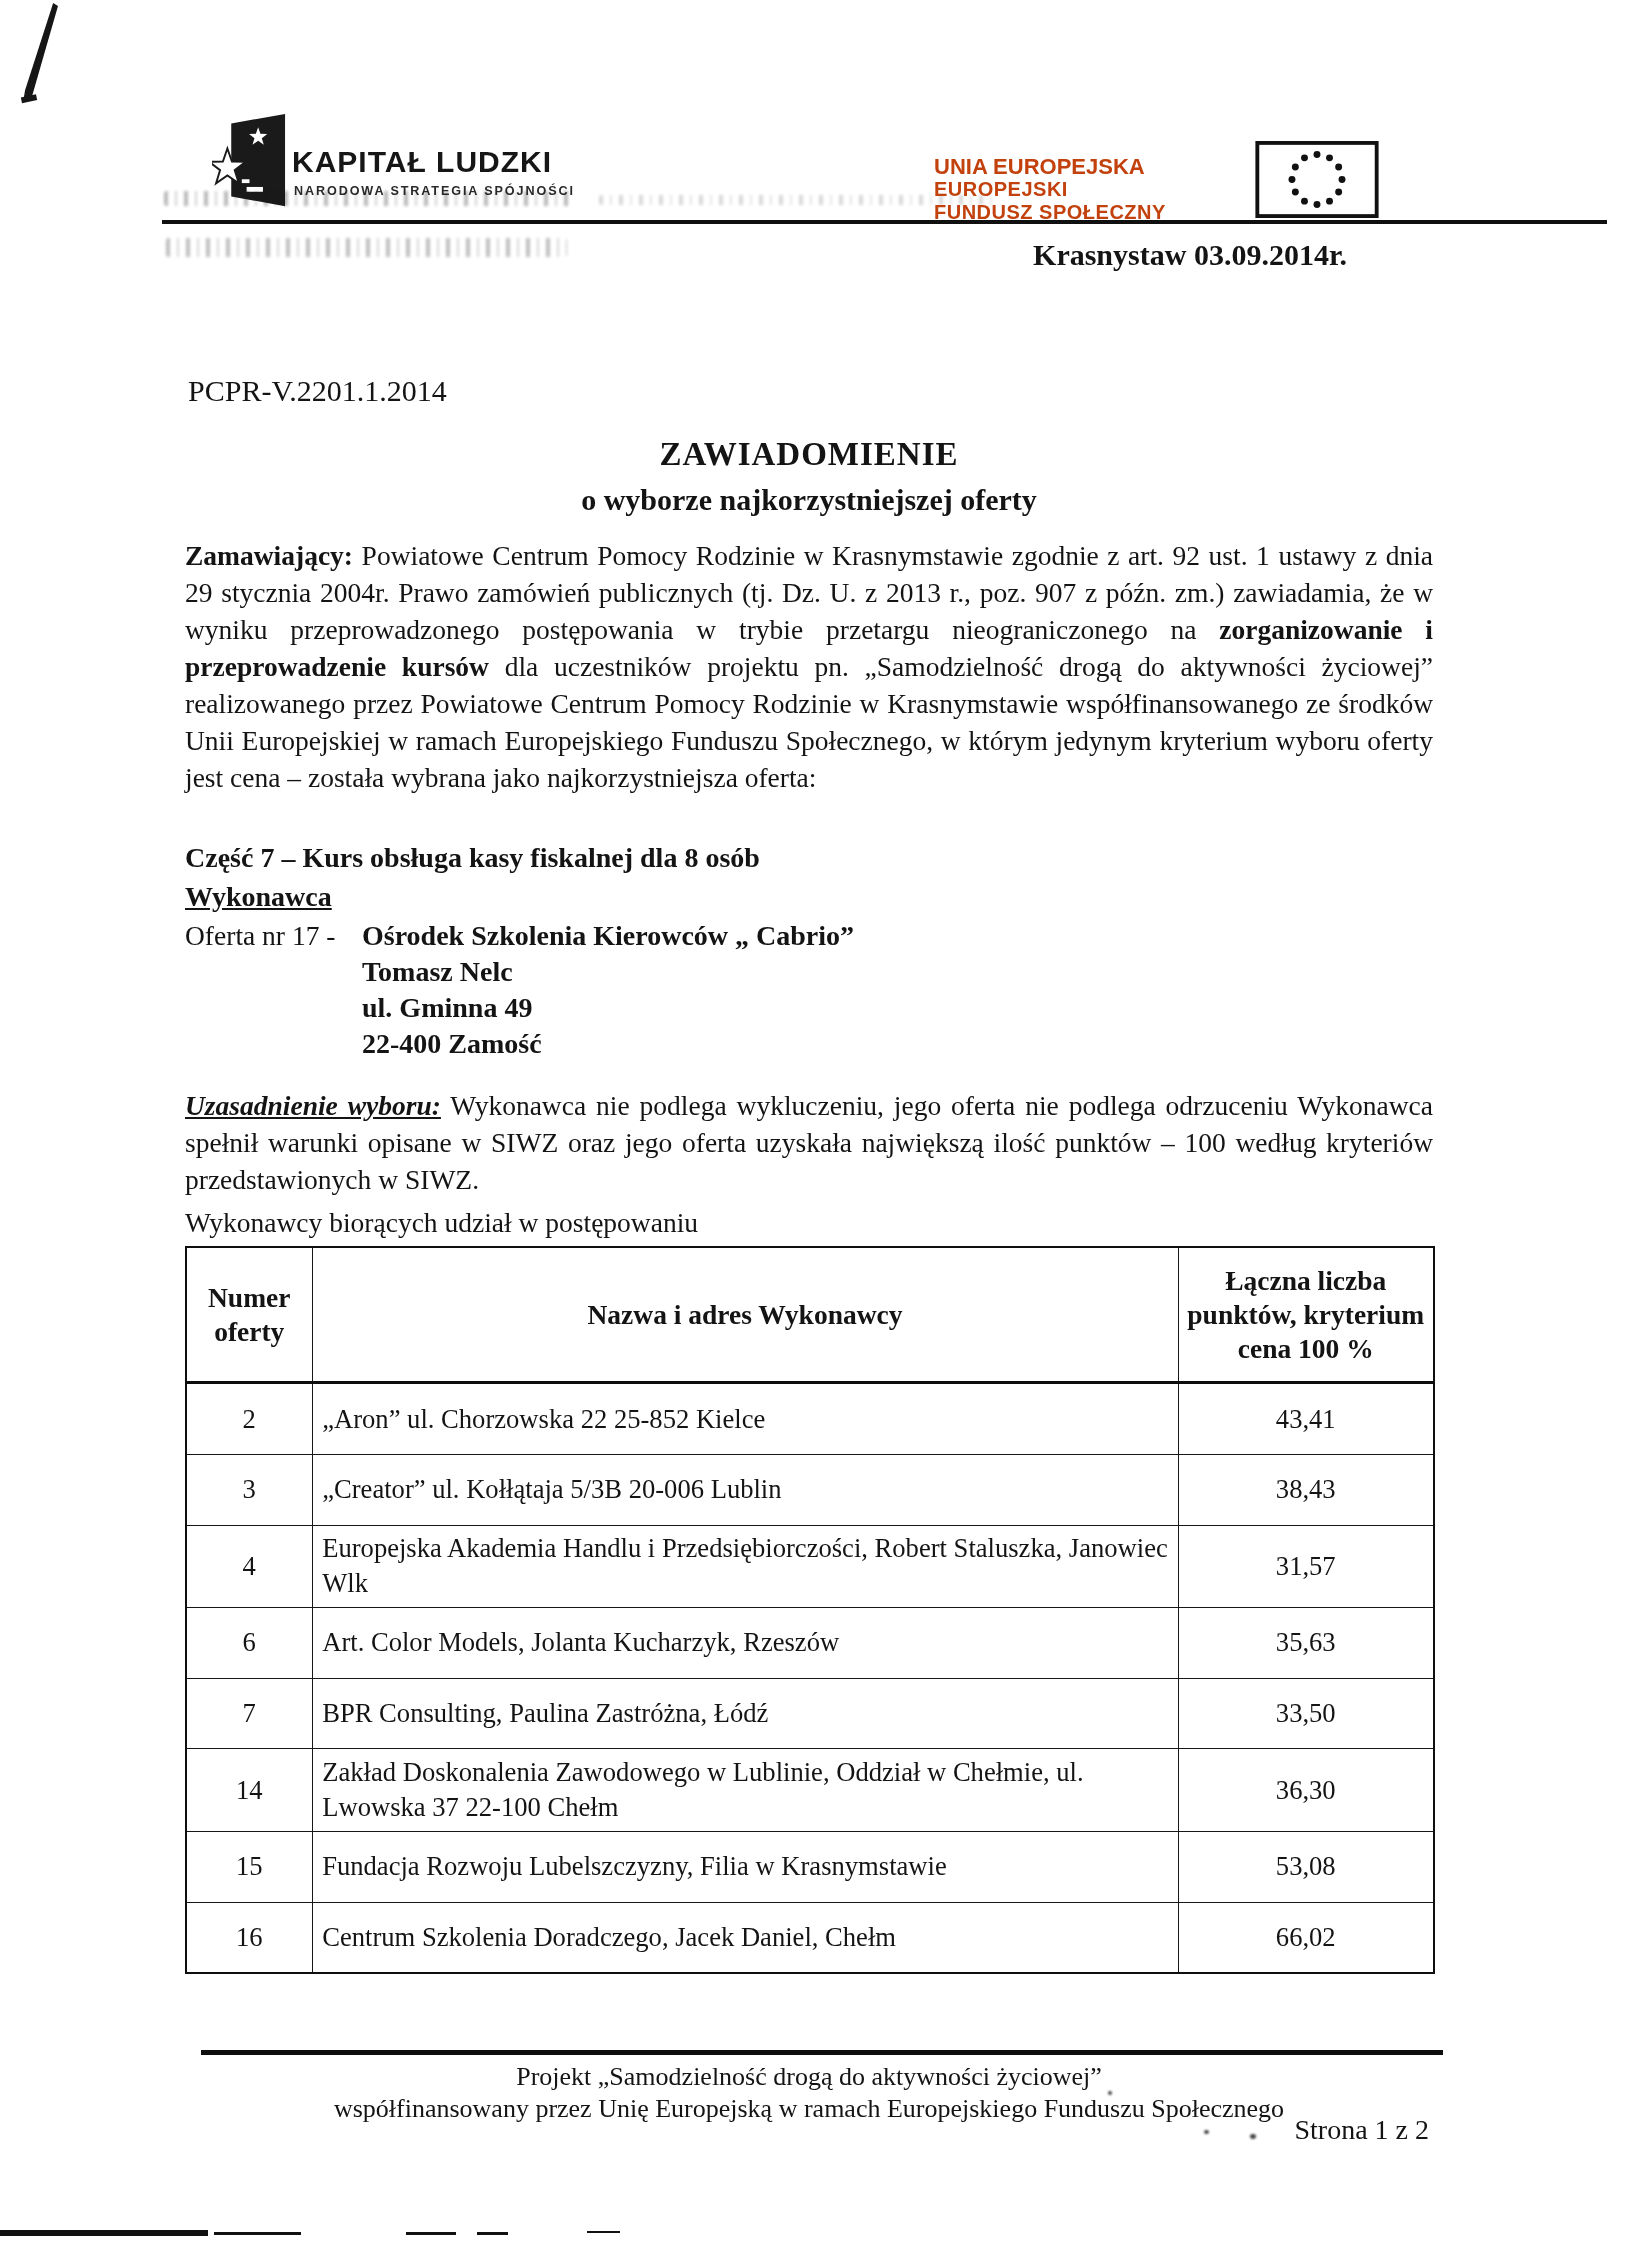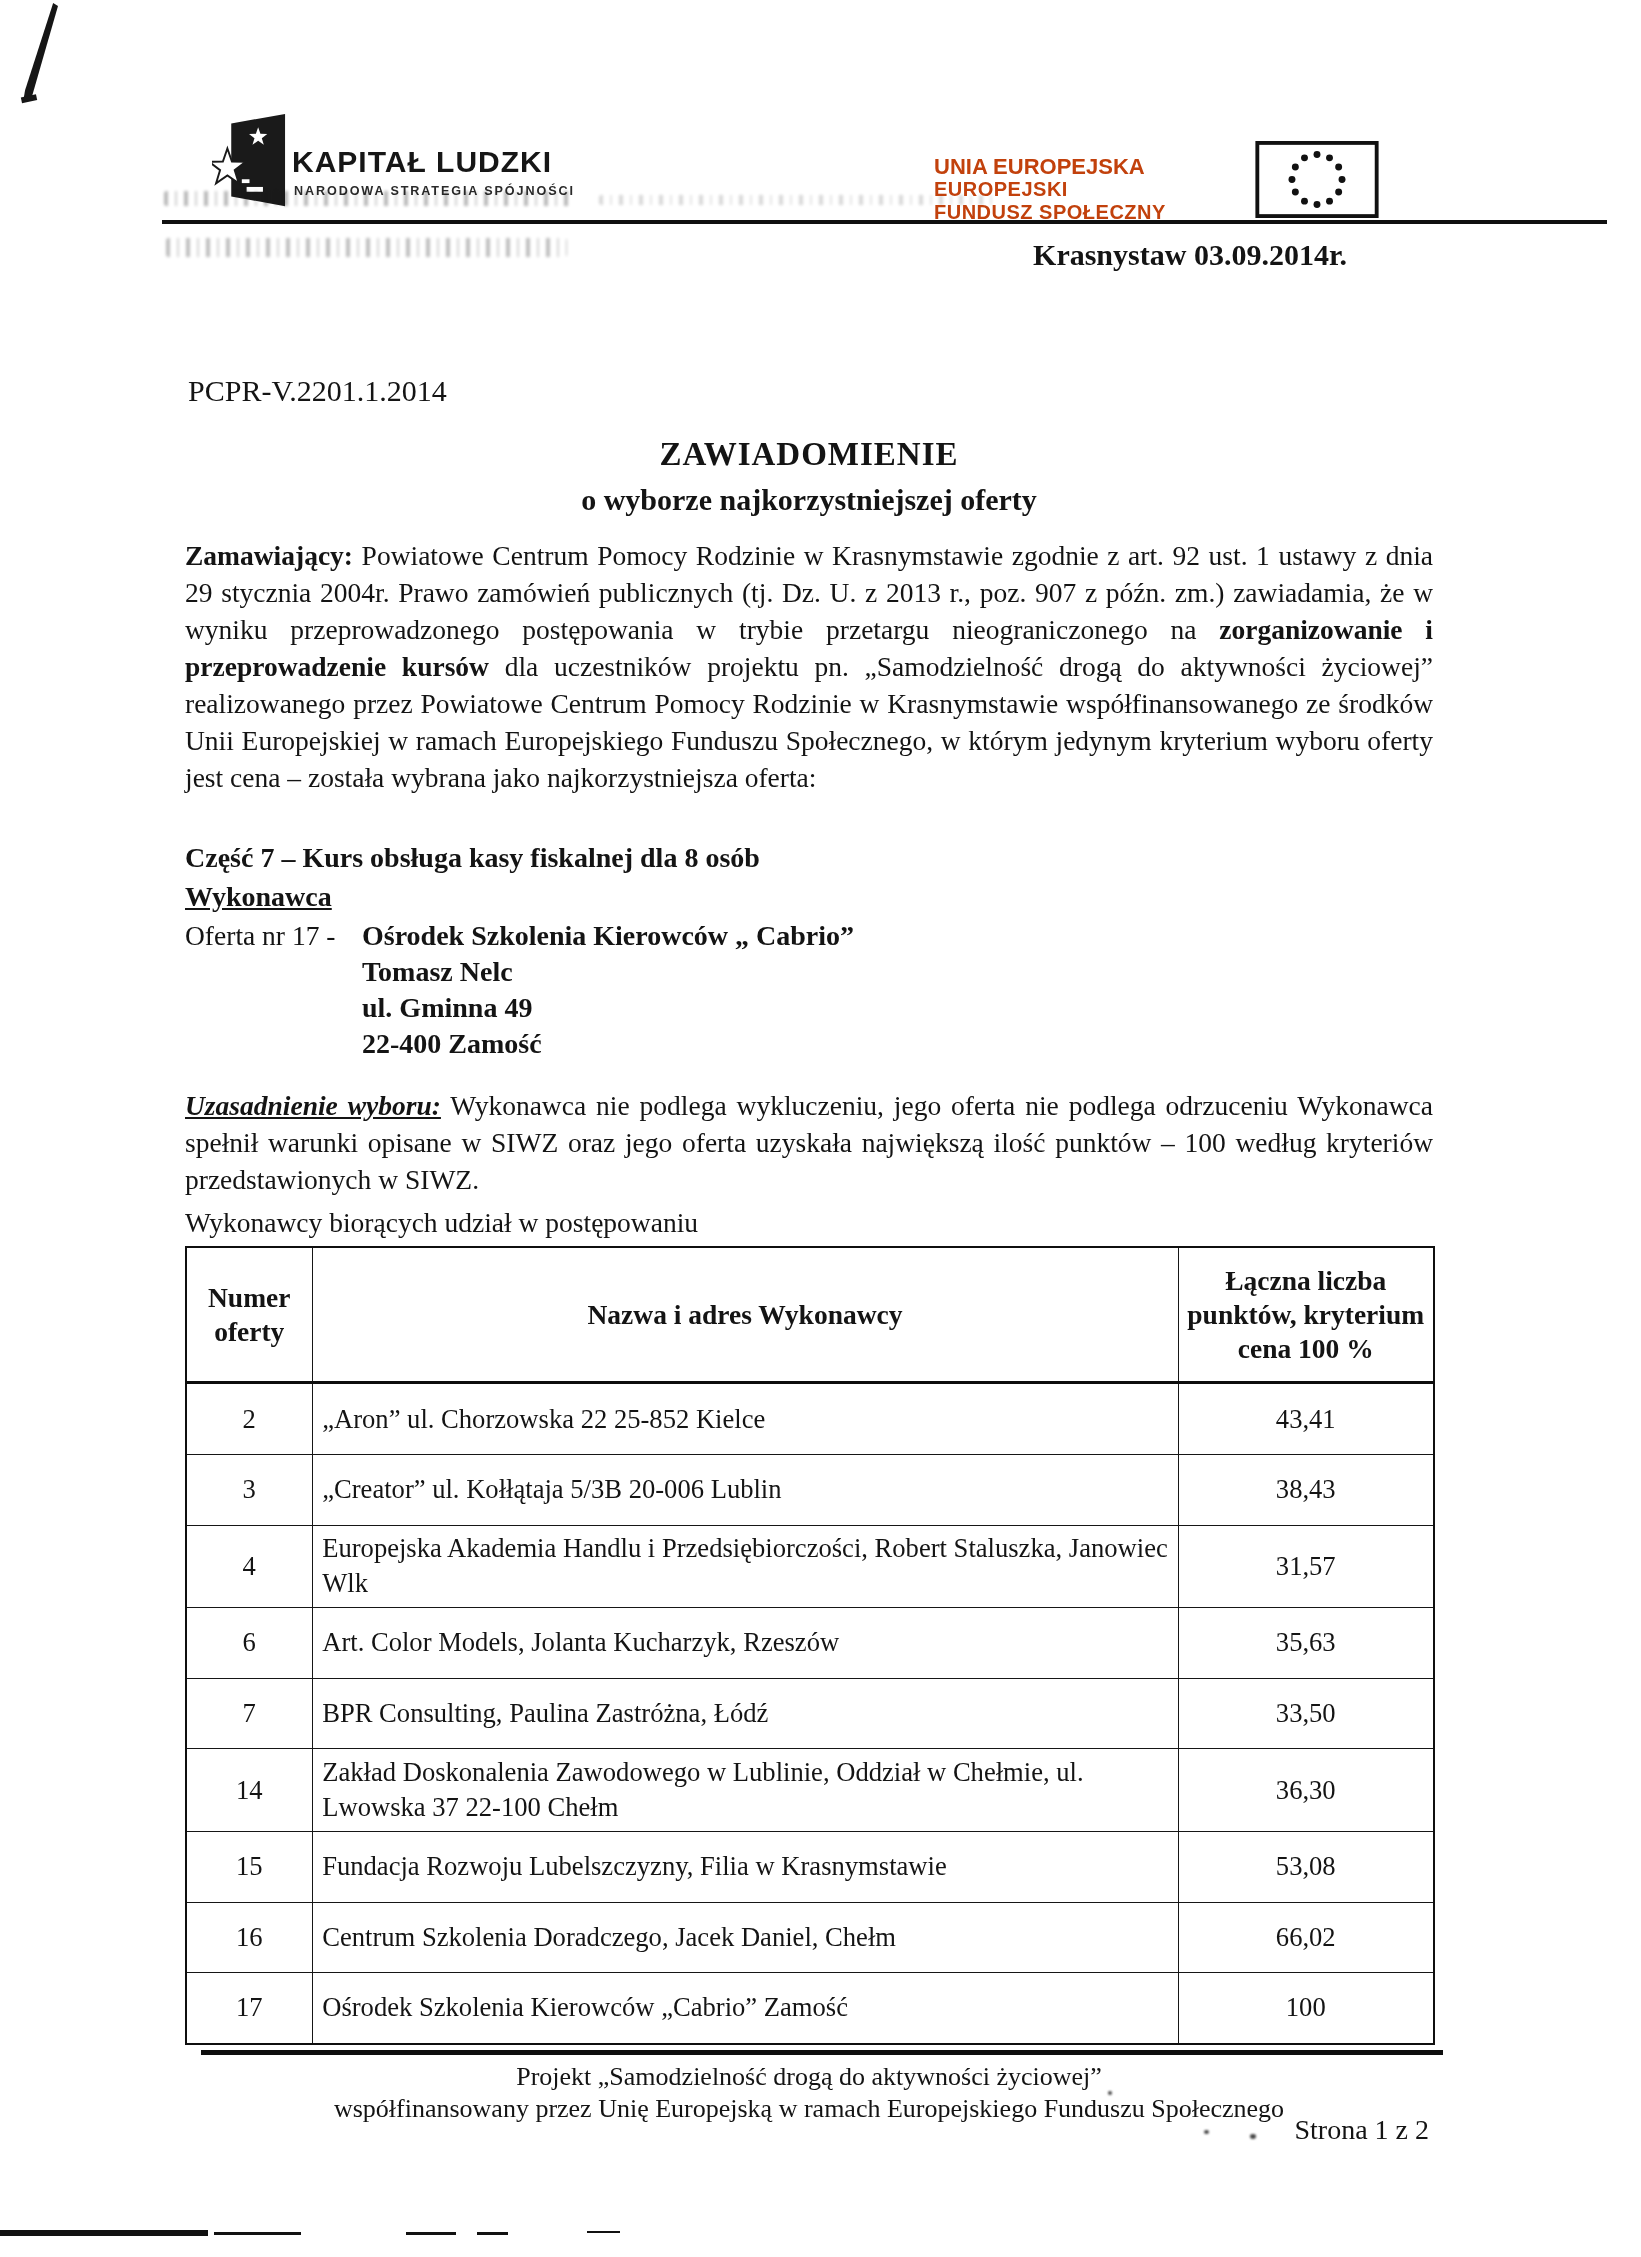--- a/index.html
+++ b/index.html
@@ -164,25 +164,20 @@
       <tr>
         <td class="c-num">15</td>
         <td class="c-name">Fundacja Rozwoju Lubelszczyzny, Filia w Krasnymstawie</td>
         <td class="c-pts">53,08</td>
       </tr>
       <tr>
         <td class="c-num">16</td>
         <td class="c-name">Centrum Szkolenia Doradczego, Jacek Daniel, Chełm</td>
         <td class="c-pts">66,02</td>
       </tr>
-      <tr>
-        <td class="c-num">17</td>
-        <td class="c-name">Ośrodek Szkolenia Kierowców „Cabrio” Zamość</td>
-        <td class="c-pts">100</td>
-      </tr>
     </tbody>
   </table>
 
   <div class="abs f-rule"></div>
   <div class="abs f1">Projekt „Samodzielność drogą do aktywności życiowej”</div>
   <div class="abs f2">współfinansowany przez Unię Europejską w ramach Europejskiego Funduszu Społecznego</div>
   <div class="dot" style="left:1204px;top:2130px;width:4.8px;height:3.9px;"></div>
   <div class="dot" style="left:1250px;top:2134px;width:5.8px;height:4.8px;"></div>
   <div class="dot" style="left:1108px;top:2091px;width:3.9px;height:3.9px;"></div>
   <div class="abs pagenum">Strona 1 z 2</div>

